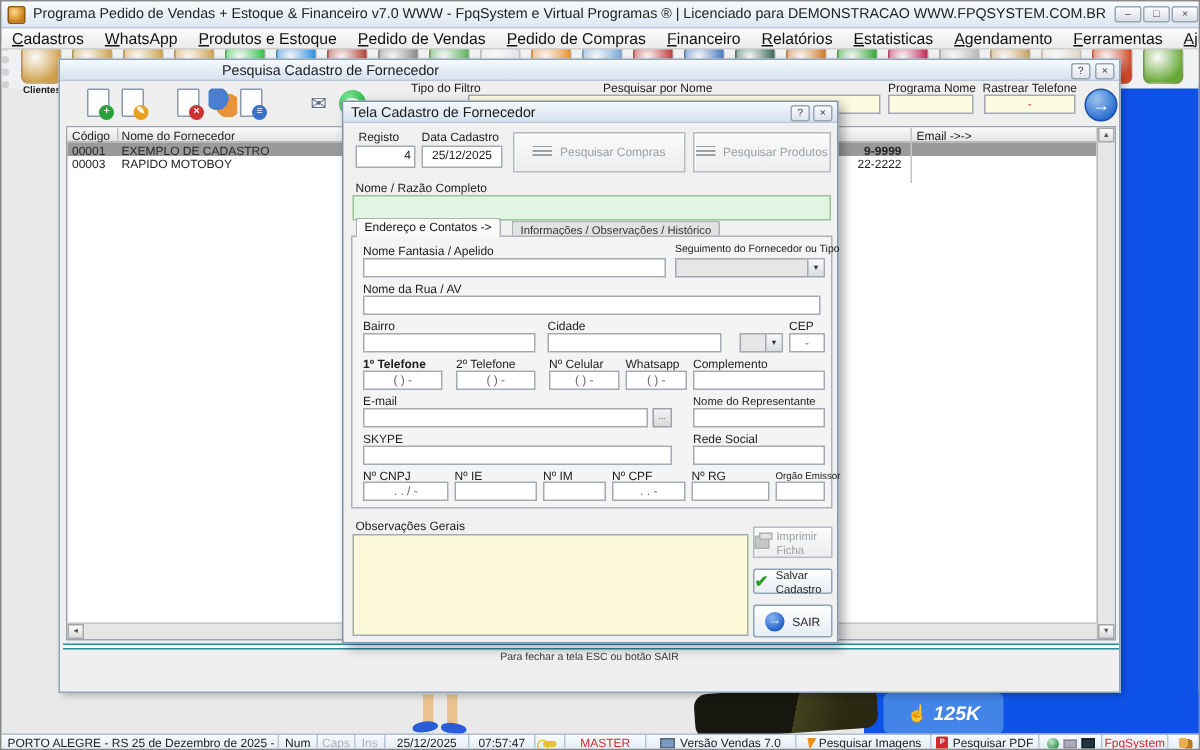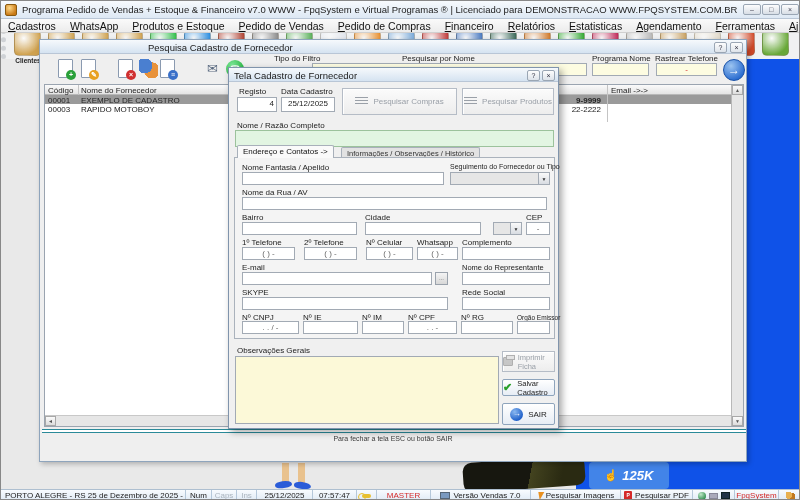--- a/index.html
+++ b/index.html
@@ -351,21 +351,21 @@
     <div class="inp" style="left:13px; top:154px; width:115px; height:13px;"></div>
     <div class="lbl" style="left:136px; top:145px;">Cidade</div>
     <div class="inp" style="left:136px; top:154px; width:116px; height:13px;"></div>
     <div class="lbl" style="left:266px; top:145px;margin-top:35px;">UF</div>
     <div class="inp combo" style="left:264px; top:154px; width:29px; height:13px;">
         <span class="dd">▼</span>
       </div>
     <div class="lbl" style="left:297px; top:145px;">CEP</div>
     <div class="inp mask" style="left:297px; top:154px; width:24px; height:13px;">-</div>
 
-    <div class="lbl" style="left:13px; top:170px;">1º Telefone</div>
+    <div class="lbl" style="left:13px; top:170px;font-weight:bold;">1º Telefone</div>
     <div class="inp mask" style="left:13px; top:179px; width:53px; height:13px;">( )    -</div>
     <div class="lbl" style="left:75px; top:170px;">2º Telefone</div>
     <div class="inp mask" style="left:75px; top:179px; width:53px; height:13px;">( )    -</div>
     <div class="lbl" style="left:137px; top:170px;">Nº Celular</div>
     <div class="inp mask" style="left:137px; top:179px; width:47px; height:13px;">( )    -</div>
     <div class="lbl" style="left:188px; top:170px;">Whatsapp</div>
     <div class="inp mask" style="left:188px; top:179px; width:41px; height:13px;">( )    -</div>
     <div class="lbl" style="left:233px; top:170px;">Complemento</div>
     <div class="inp" style="left:233px; top:179px; width:88px; height:13px;"></div>
 

